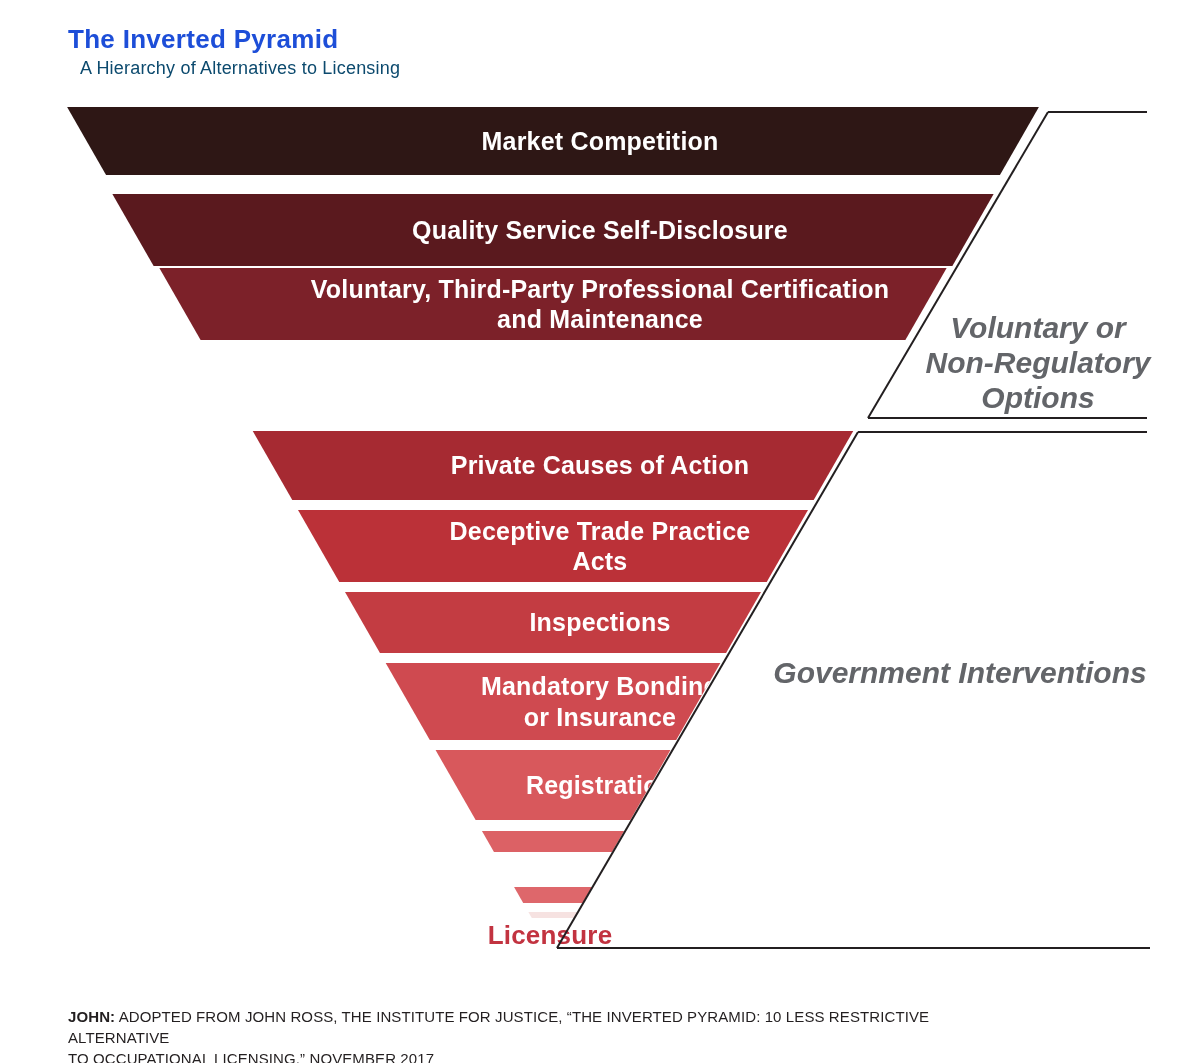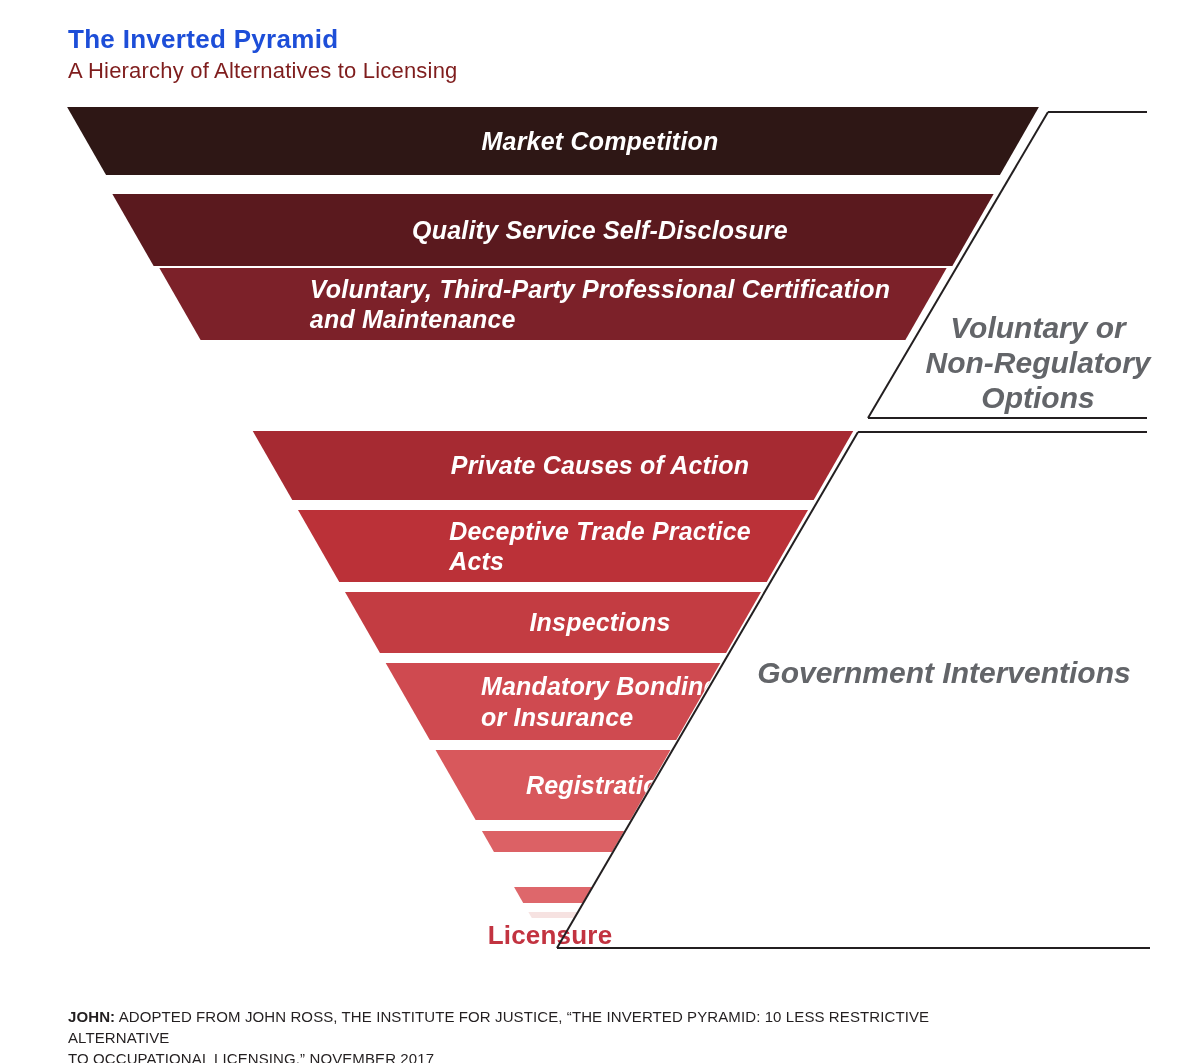--- a/index.html
+++ b/index.html
@@ -5,42 +5,41 @@
   html,body{margin:0;padding:0;background:#ffffff;}
   #canvas{
     position:relative;width:1200px;height:1063px;background:#ffffff;overflow:hidden;
     font-family:"Liberation Sans", sans-serif;color:#231f20;
   }
   .title{
     position:absolute;left:68px;top:24px;font-size:26px;font-weight:bold;
     letter-spacing:.3px;color:#1d4ed8;
   }
   .subtitle{
-    position:absolute;left:68px;top:58px;font-size:22px;color:#7f1d1d;letter-spacing:.2px;
+    position:absolute;left:80px;top:58px;font-size:18px;color:#0c4a6e;letter-spacing:.2px;
   }
   #pyramid-layers{position:absolute;inset:0;}
   .tier{
     position:absolute;left:0;width:1200px;display:flex;align-items:center;justify-content:center;
   }
   .tier-label{
-    color:#ffffff;font-weight:bold;font-size:25px;line-height:1.22;
+    color:#ffffff;font-weight:bold;font-size:25px;line-height:1.22;text-align:center;
     letter-spacing:.2px;
-    font-style:italic;
   }
   .outside-label{
     position:absolute;transform:translateX(-50%);font-weight:bold;font-size:27px;
     letter-spacing:.2px;white-space:nowrap;
   }
   .overlay{position:absolute;left:0;top:0;}
   .overlay line{stroke:#231f20;stroke-width:2;}
   .group-label{
     position:absolute;font-weight:bold;font-style:italic;color:#636569;text-align:center;
   }
   #group-label-voluntary{left:905px;top:310px;width:266px;font-size:30px;line-height:35px;}
-  #group-label-government{left:744px;top:655px;width:400px;font-size:30px;line-height:36px;white-space:nowrap;}
+  #group-label-government{left:760px;top:655px;width:400px;font-size:30px;line-height:36px;white-space:nowrap;}
   .note{
     position:absolute;left:68px;top:1006px;width:940px;font-size:15px;line-height:1.4;
     letter-spacing:.1px;color:#231f20;
   }
   .note b{font-weight:bold;}
 </style>
 </head>
 <body>
 
 <div id="canvas">

